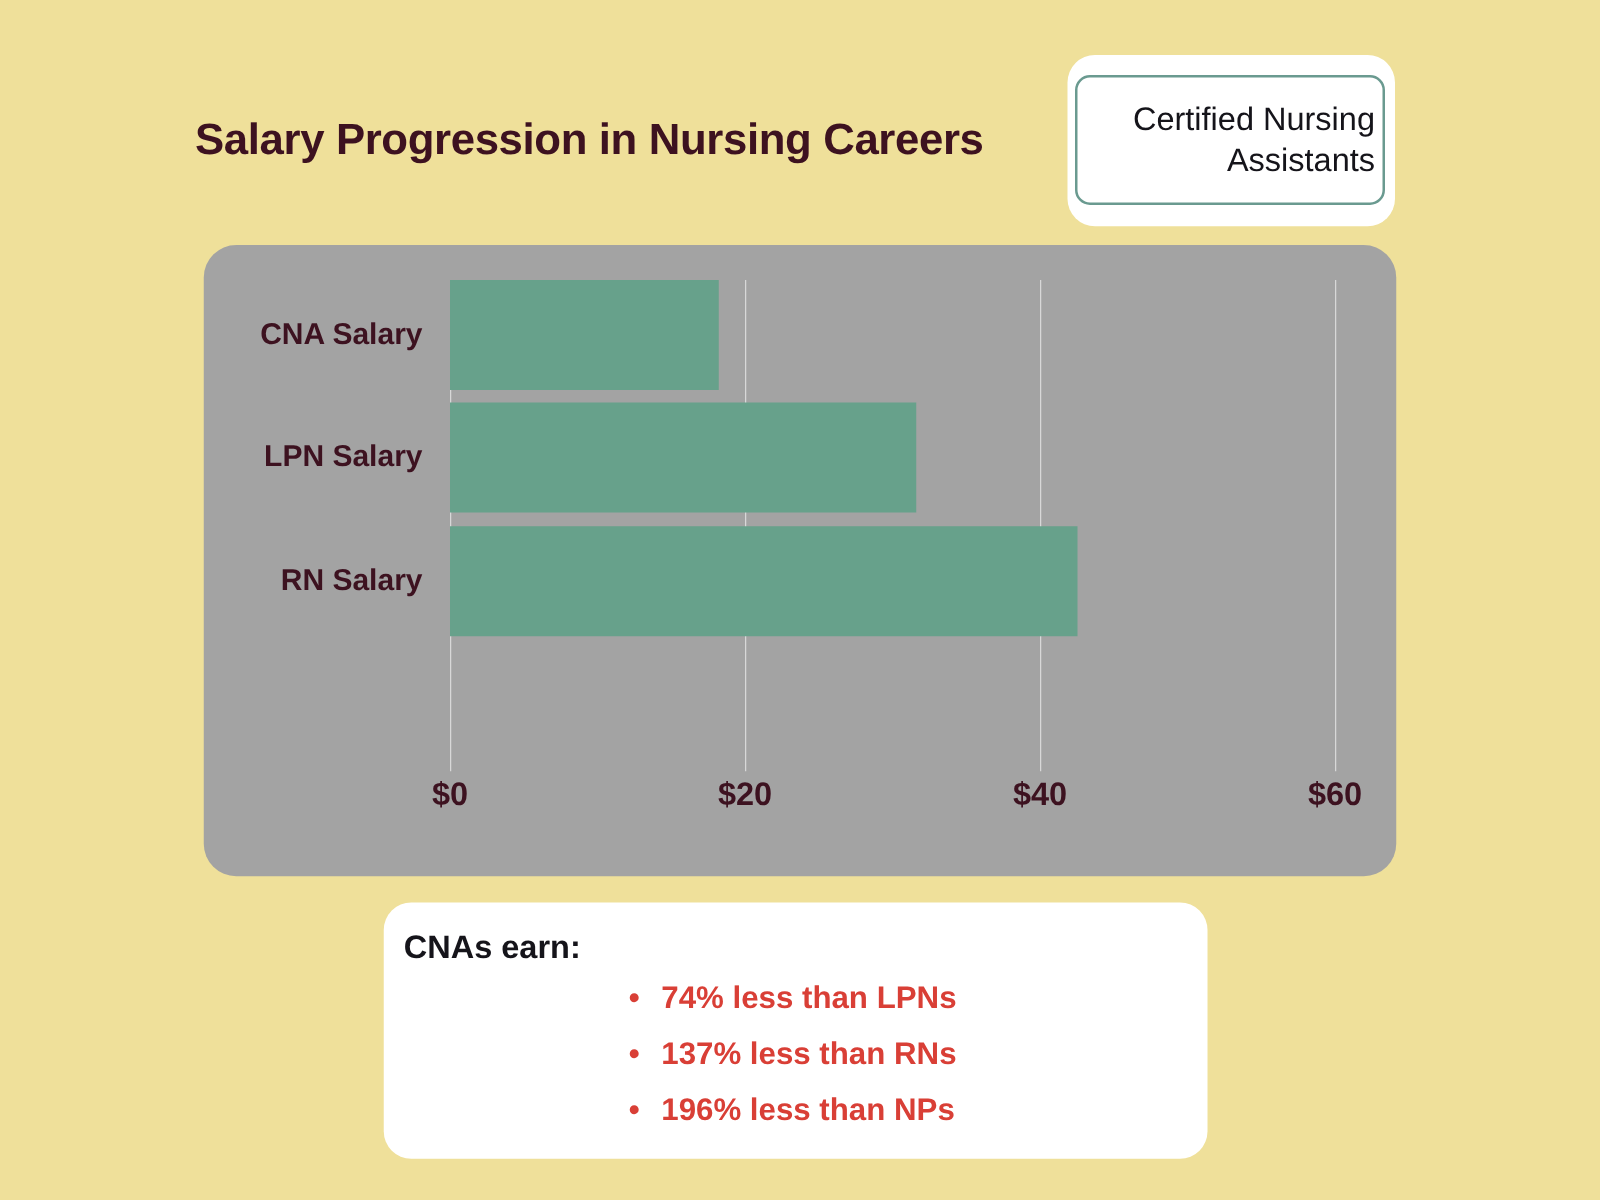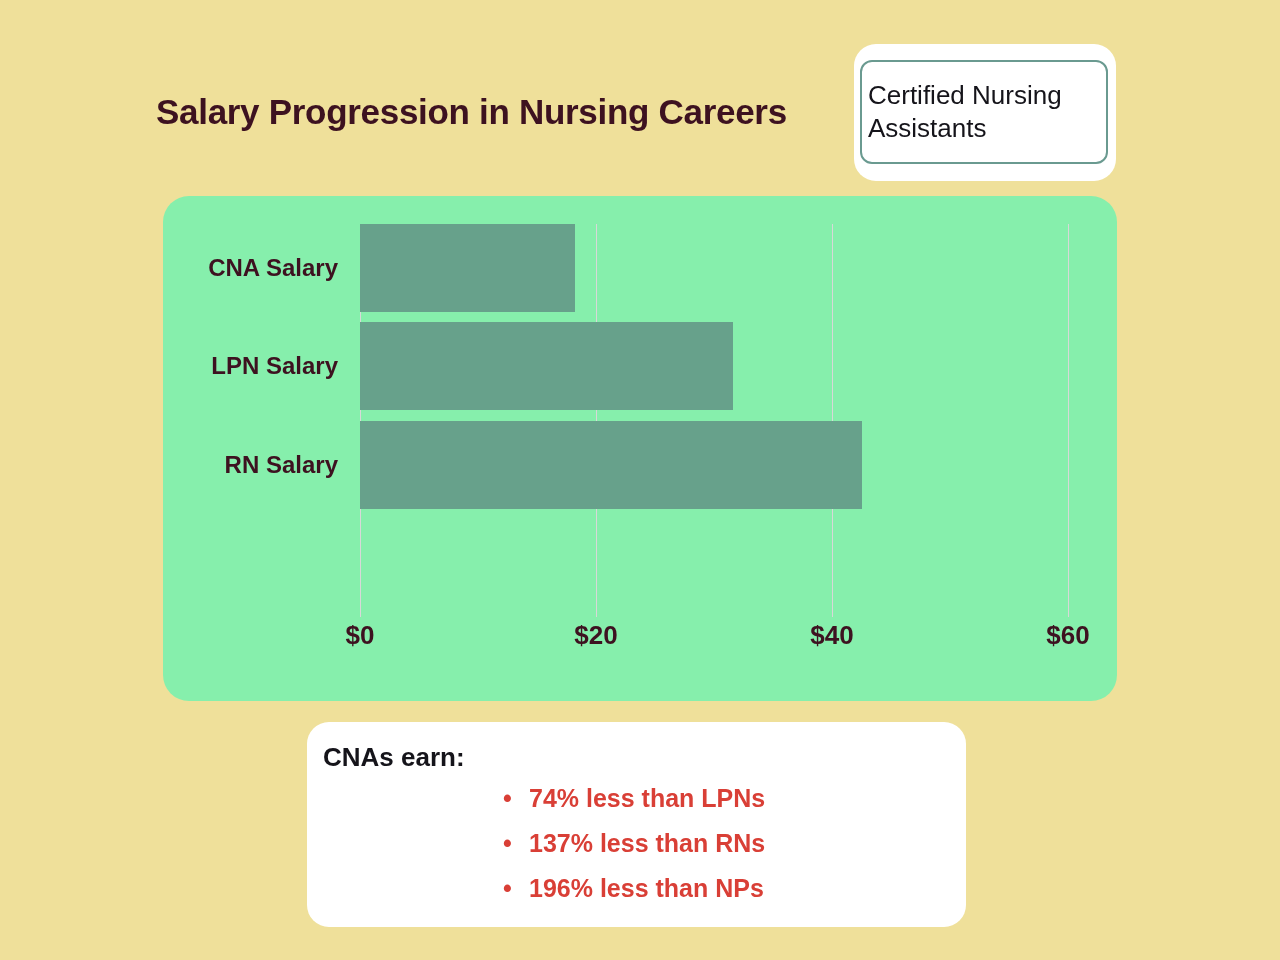--- a/index.html
+++ b/index.html
@@ -42,37 +42,37 @@
     left: 6px;
     top: 16px;
     width: 248px;
     height: 104px;
     border: 2px solid #6a9a90;
     border-radius: 12px;
     box-sizing: border-box;
     display: flex;
     align-items: center;
     justify-content: center;
-    text-align: left;
+    text-align: right;
   }
   .badge-text {
     font-size: 26px;
     color: #15141a;
     line-height: 1.28;
     padding: 0 6px;
   }
 
   
   .chart-card {
     position: absolute;
     left: 163px;
     top: 196px;
     width: 954px;
     height: 505px;
-    background: #86efac;
+    background: #a3a3a3;
     border-radius: 26px;
   }
 
   .plot {
     position: absolute;
     left: 197px;    
     top: 28px;
     width: 708px;   
     height: 393px;
   }

